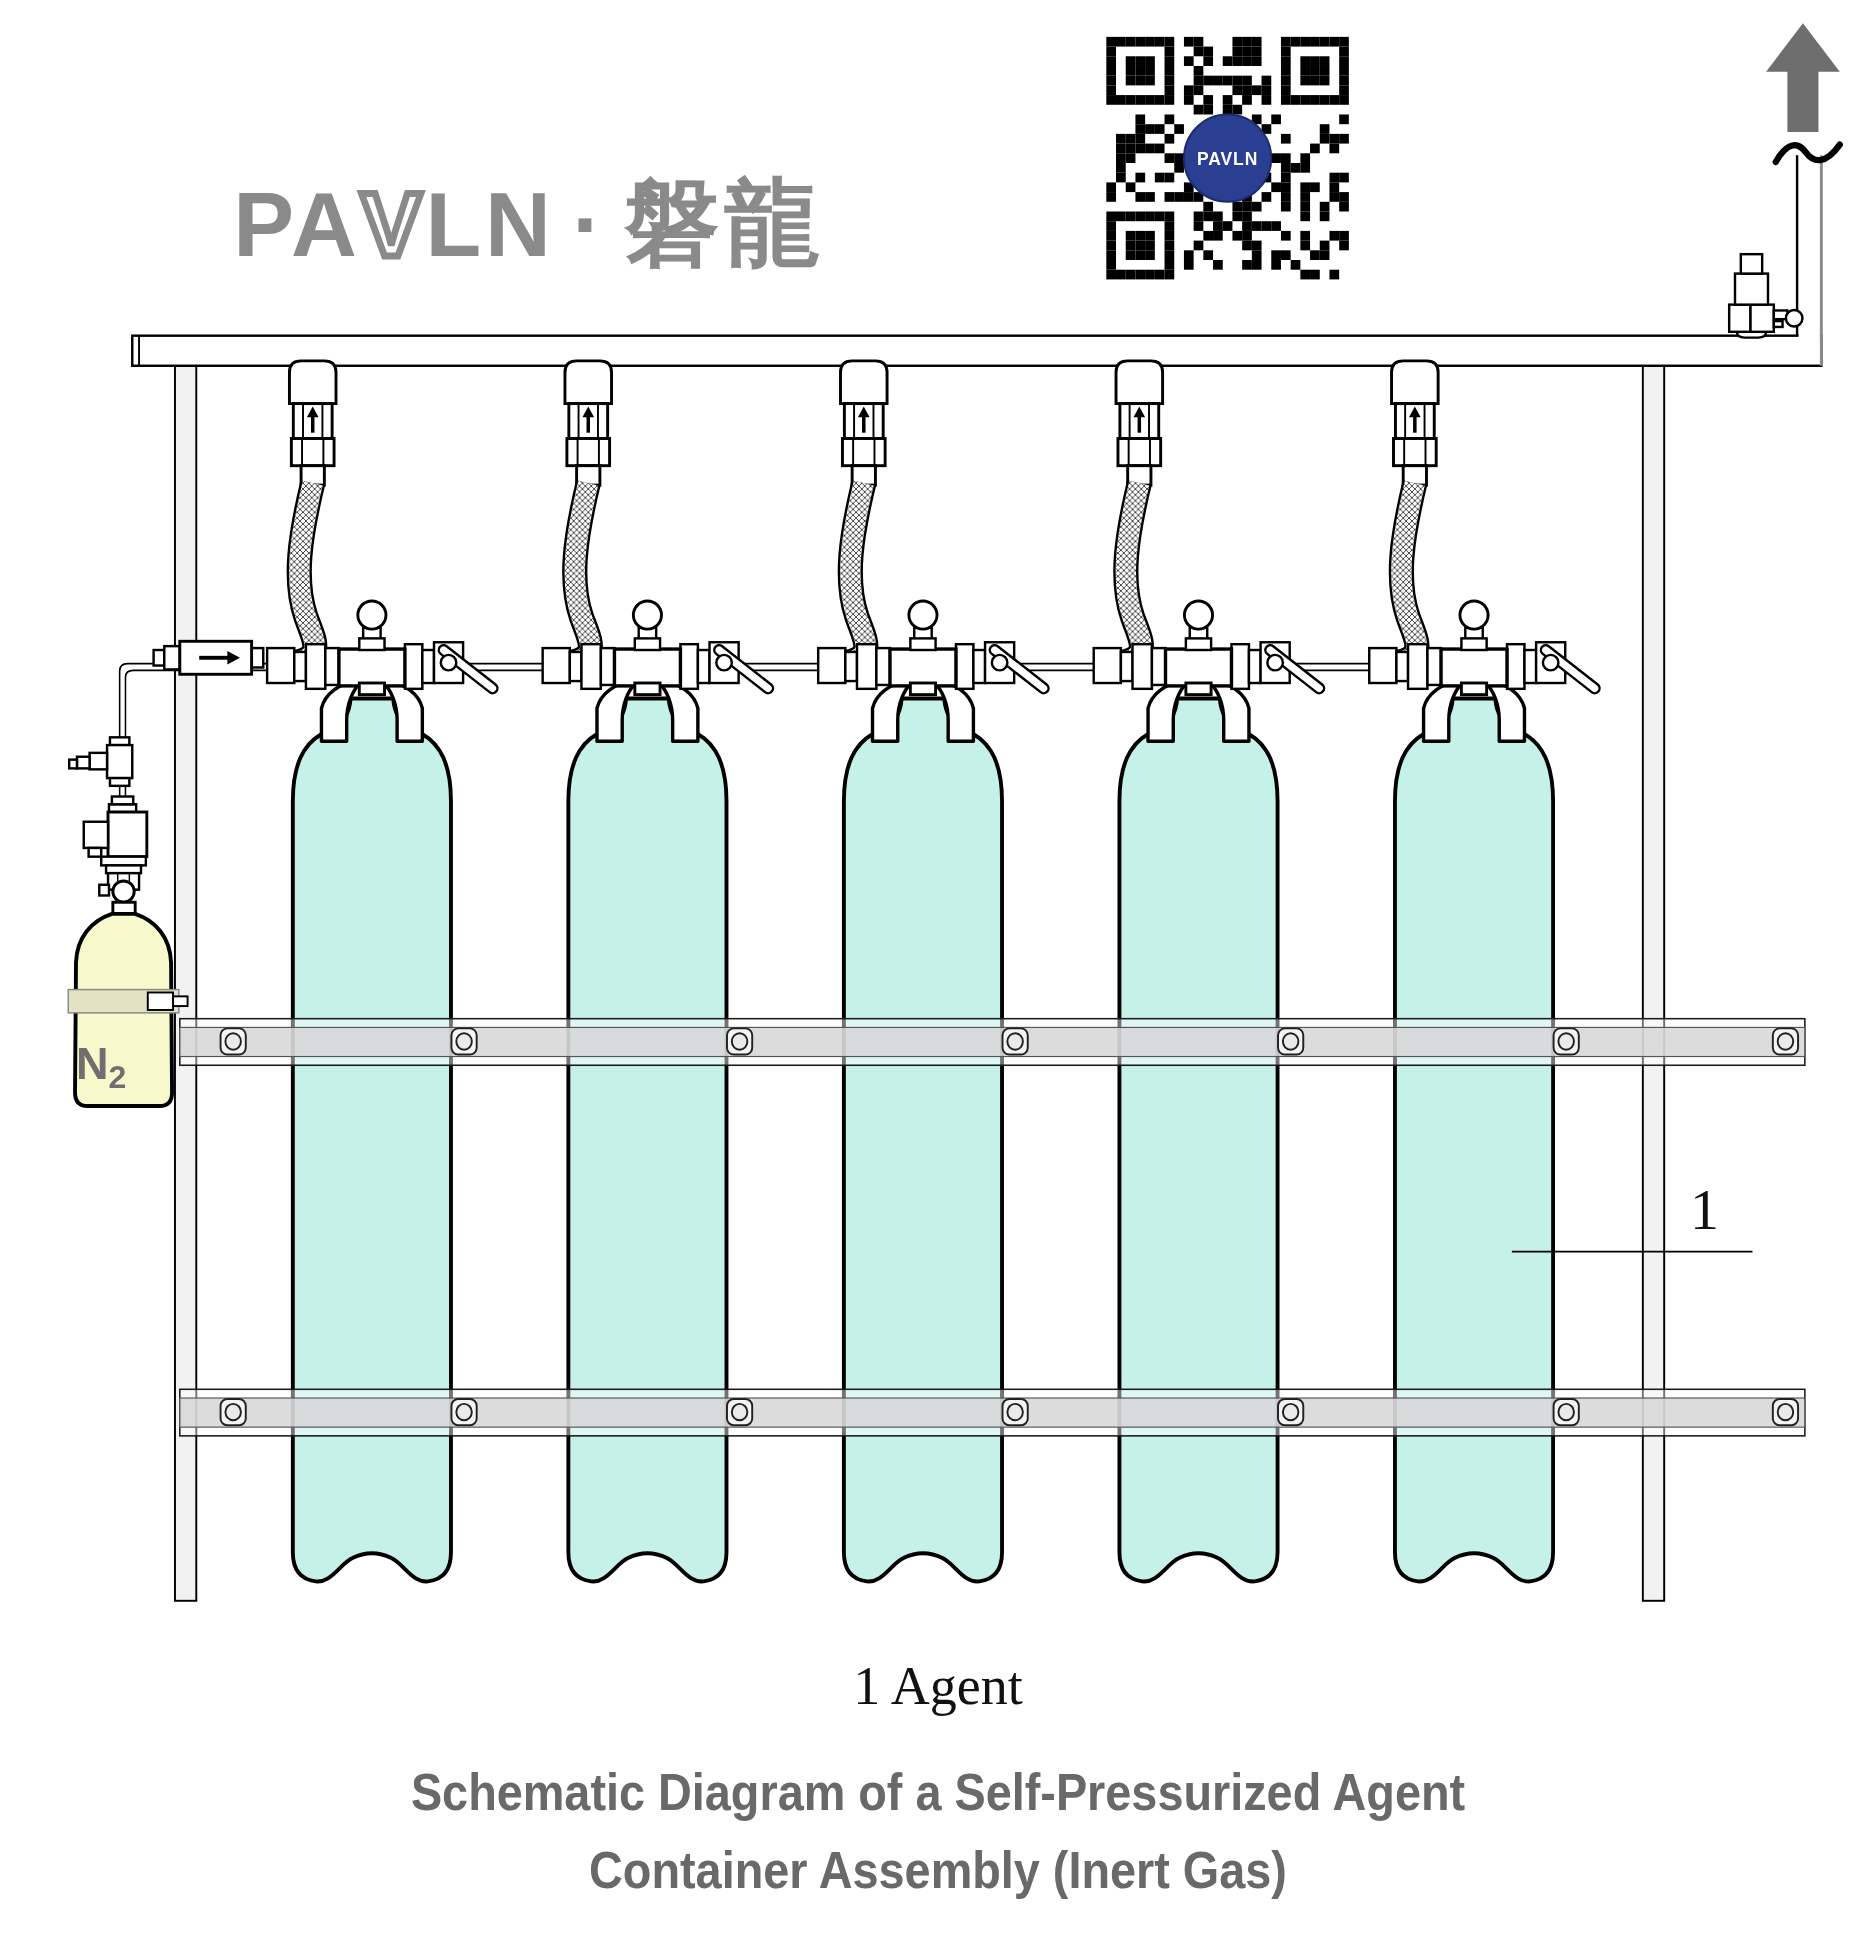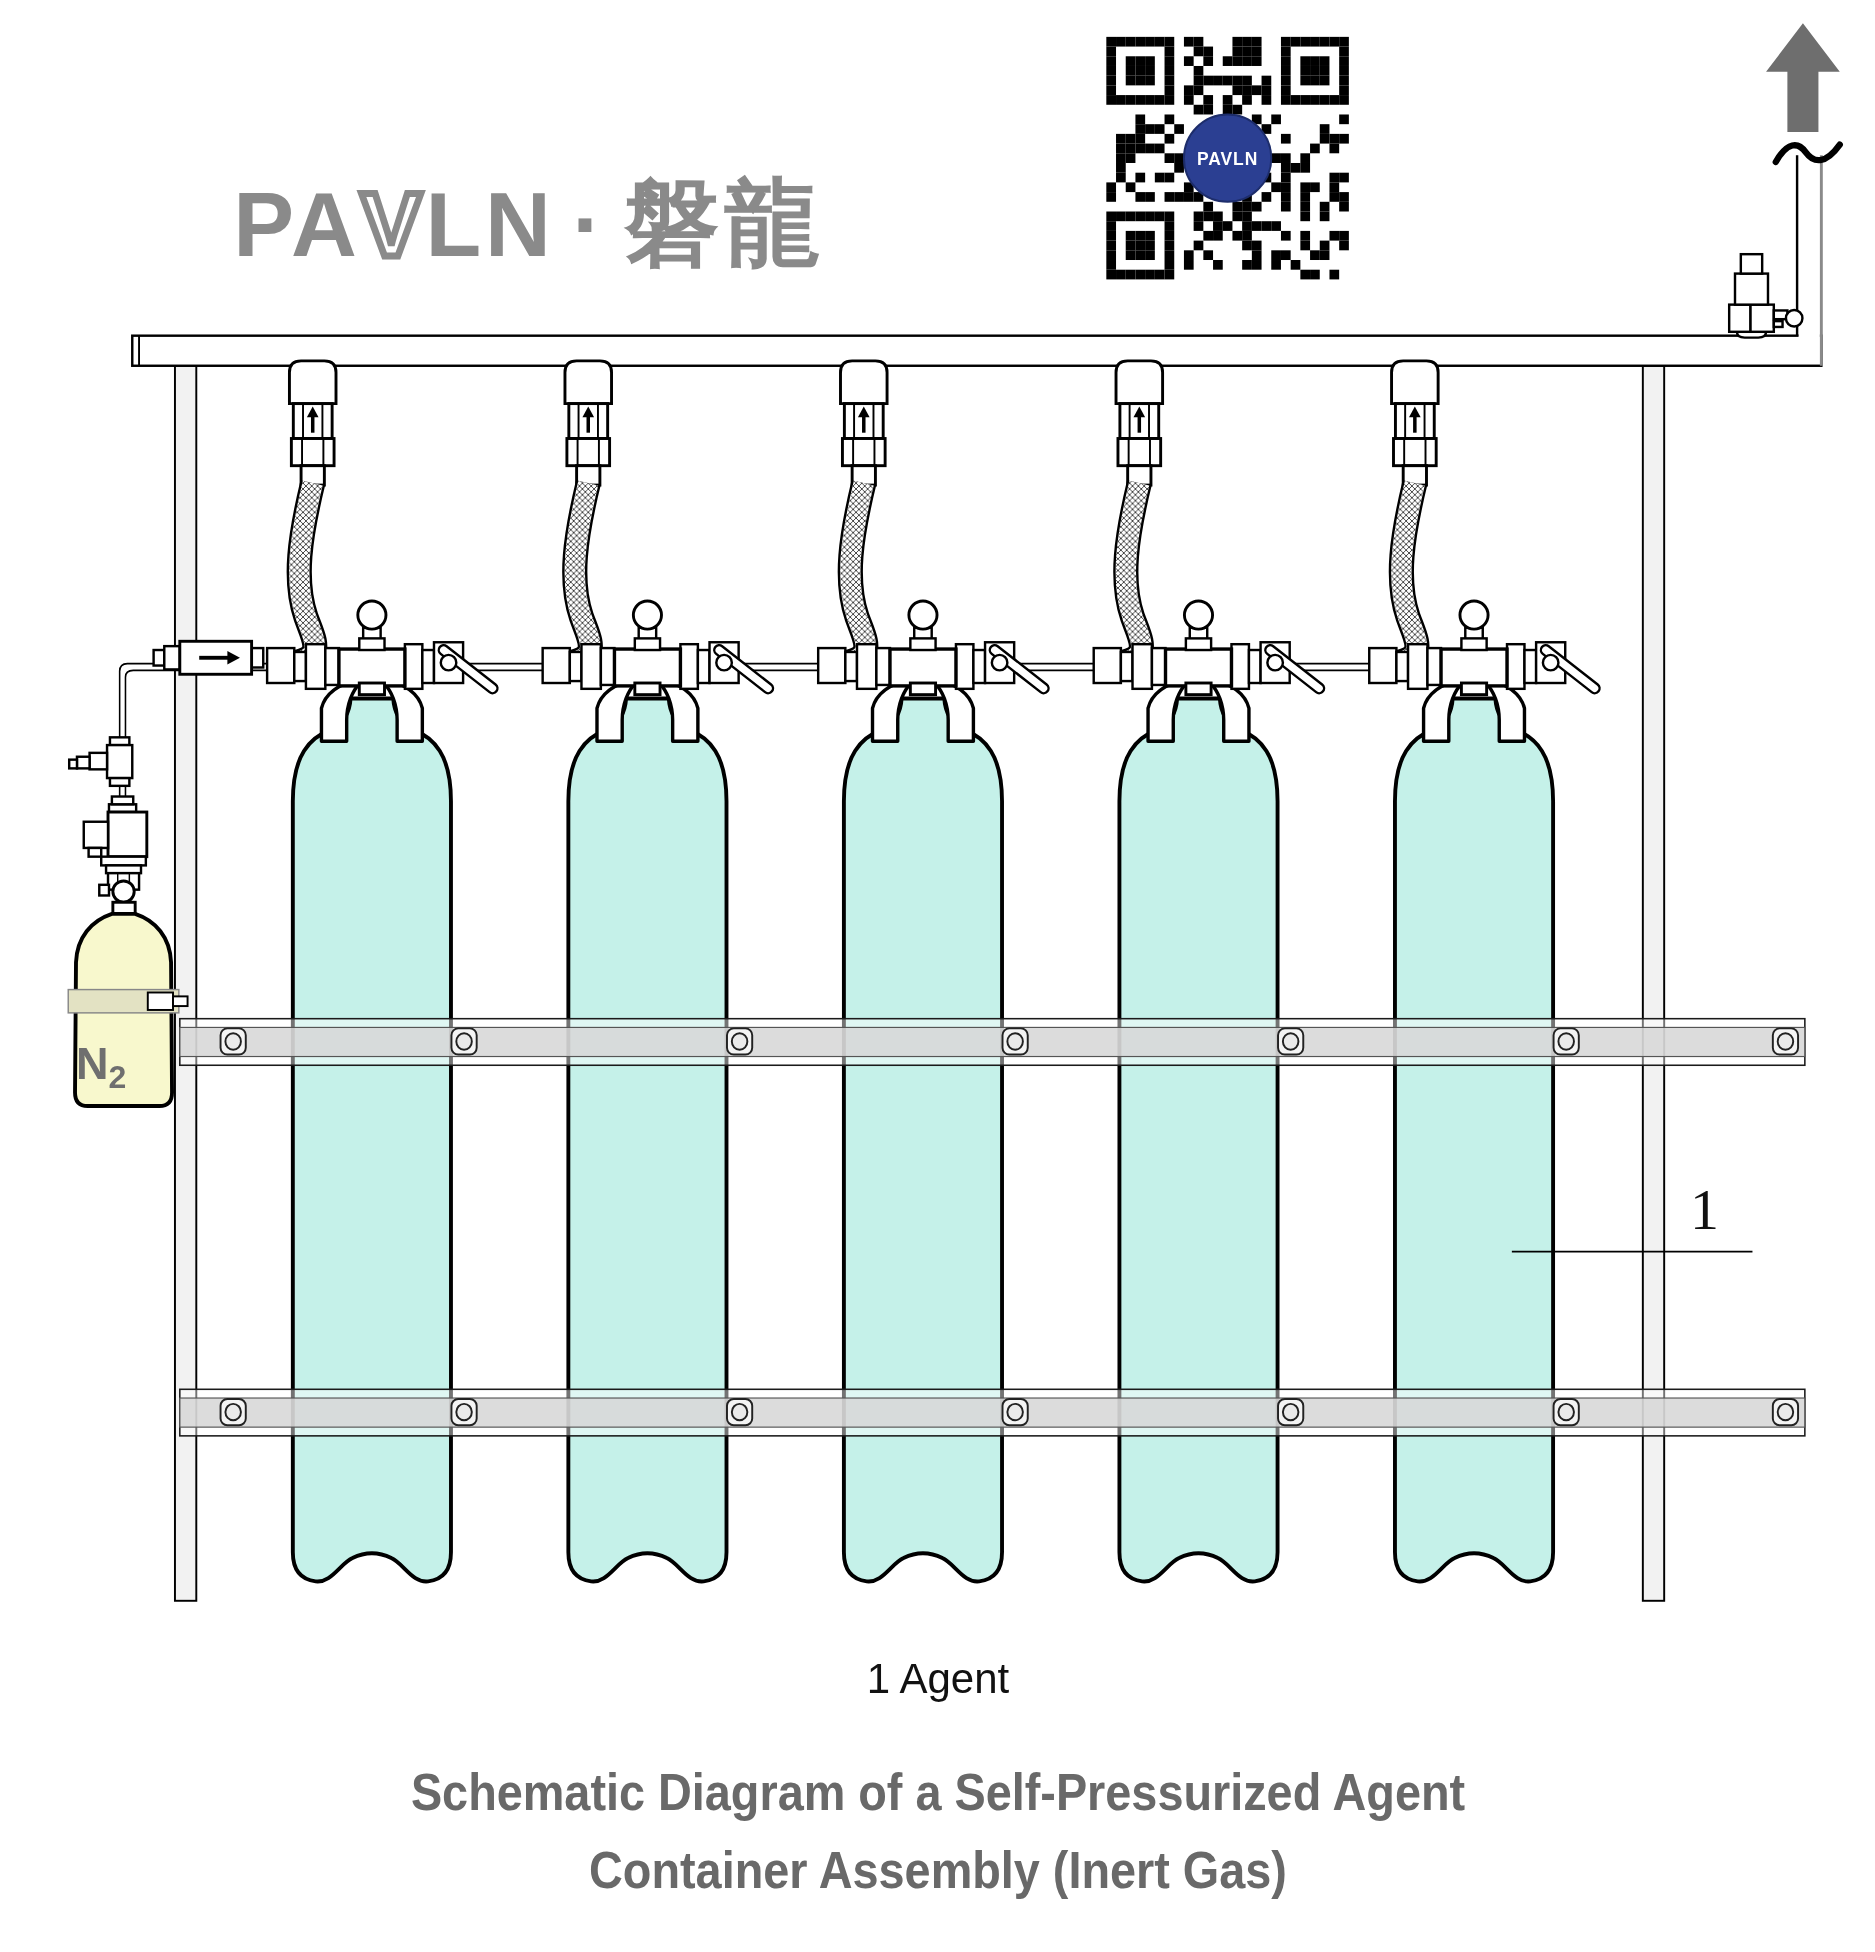--- a/index.html
+++ b/index.html
@@ -1,21 +1,21 @@
 <!DOCTYPE html>
 <html style="--cylinder_fill: #c5f1e9; --n2_fill: #f8f8cd; --strap_fill: #e3e2c3; --arrow_gray: #6e6e6e; --logo_gray: #8a8a8a; --qr_blue: #2b3f92; --title_gray: #696969; --rail_gray: #d6d6d6; --post_gray: #f2f2f2; --line_black: #000000;"><head>
 <meta charset="utf-8">
 <style>
   html,body{margin:0;padding:0;background:#fff;}
   .stage{position:relative;width:1876px;height:1952px;background:#ffffff;overflow:hidden;
          font-family:"Liberation Sans",sans-serif;}
   .stage svg{position:absolute;left:0;top:0;}
   .txt{position:absolute;white-space:nowrap;}
   .caption{left:0;right:0;top:1655px;text-align:center;
-           font-family:Liberation Sans, sans-serif;font-size:42px;color:#111;}
+           font-family:Liberation Serif, serif;font-size:54px;color:#111;}
   .callout{left:1690px;top:1176px;font-family:"Liberation Serif",serif;font-size:58px;color:#111;}
   .title-line{left:0;right:0;text-align:center;font-weight:bold;font-size:52px;
               color:var(--title_gray,#696969);transform:scaleX(.9);transform-origin:50% 50%;
               letter-spacing:0px;}
   .t1{top:1762px}.t2{top:1840px}
   .n2label{left:76px;top:1038px;width:97px;text-align:left;font-weight:bold;
            font-size:45px;color:#6f6f6f;}
   .n2label .sub{font-size:32px;vertical-align:-8.7px;}
 </style>
 </head>

